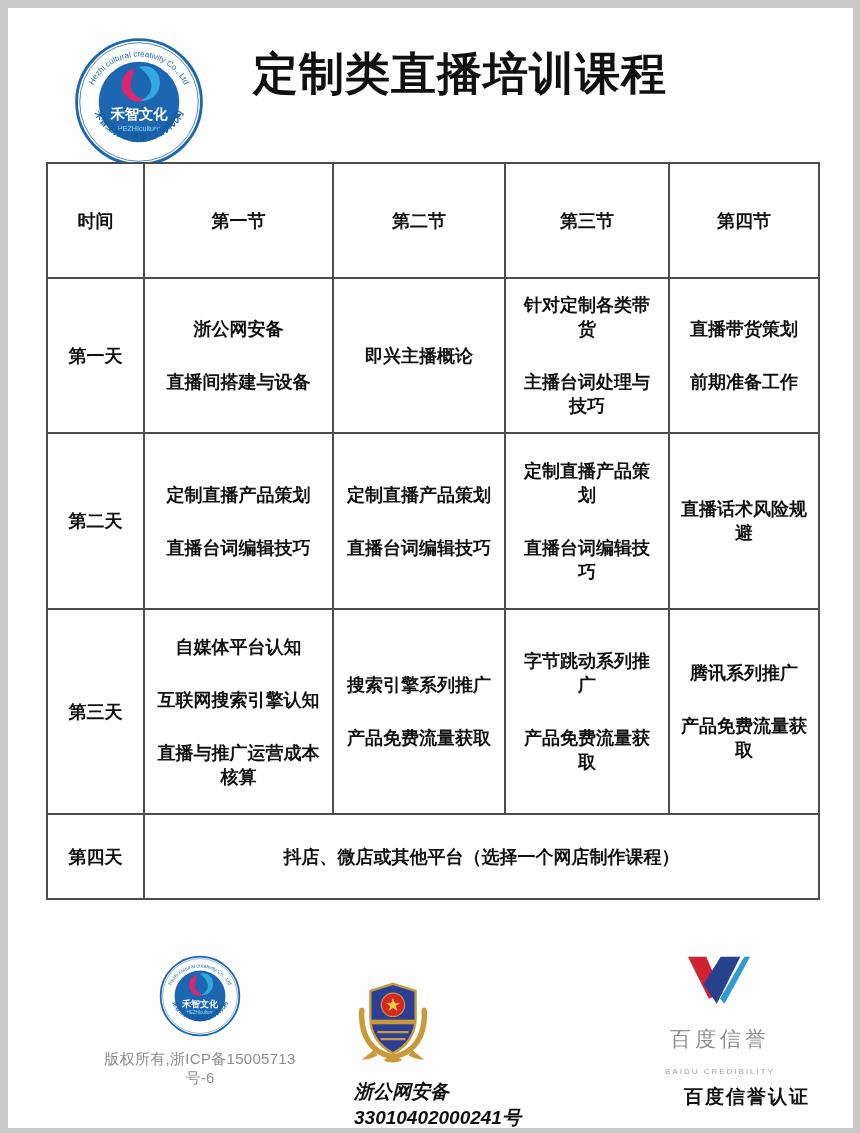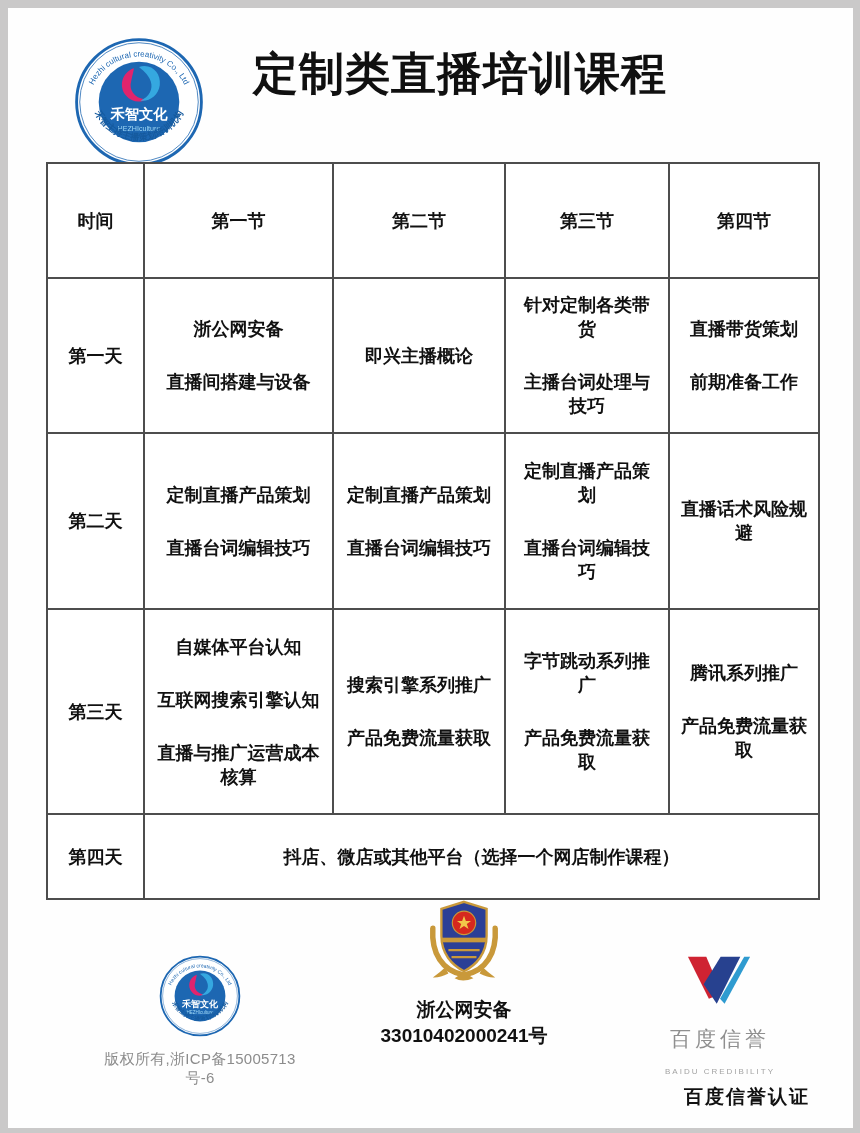--- a/index.html
+++ b/index.html
@@ -39,21 +39,21 @@
   .schedule tr:nth-child(4){height:205px;}
   .schedule tr:nth-child(5){height:85px;}
   .cell-lines{display:flex;flex-direction:column;justify-content:center;align-items:center;row-gap:29px;padding:6px 2px;}
   .merged-cell{text-align:left;padding-left:13px;}
 
   
   .footer-left{position:absolute;left:82px;top:947px;width:220px;text-align:center;}
   .footer-left .logo-sm{width:82px;height:82px;display:inline-block;}
   .copyright-text{font-size:15px;color:var(--gray-text);margin-top:9px;letter-spacing:.3px;}
 
-  .footer-mid{position:absolute;left:346px;top:888px;width:220px;text-align:center;}
+  .footer-mid{position:absolute;left:346px;top:970px;width:220px;text-align:left;font-style:italic;}
   .footer-mid .badge{width:78px;height:88px;display:inline-block;}
   .police-text{font-size:19px;font-weight:bold;color:var(--ink);margin-top:9px;}
 
   .footer-right{position:absolute;left:622px;top:944px;width:180px;text-align:center;}
   .footer-right .vlogo{width:72px;height:54px;display:inline-block;}
   .baidu-cn{font-size:21px;color:#8f8f8f;letter-spacing:4px;margin-top:15px;}
   .baidu-en{font-size:8px;color:#a3a3a3;letter-spacing:2px;margin-top:14px;}
   .baidu-caption{font-size:19px;font-weight:bold;color:var(--ink);margin-top:8px;letter-spacing:2px;text-align:right;}
 </style>
 </head>

